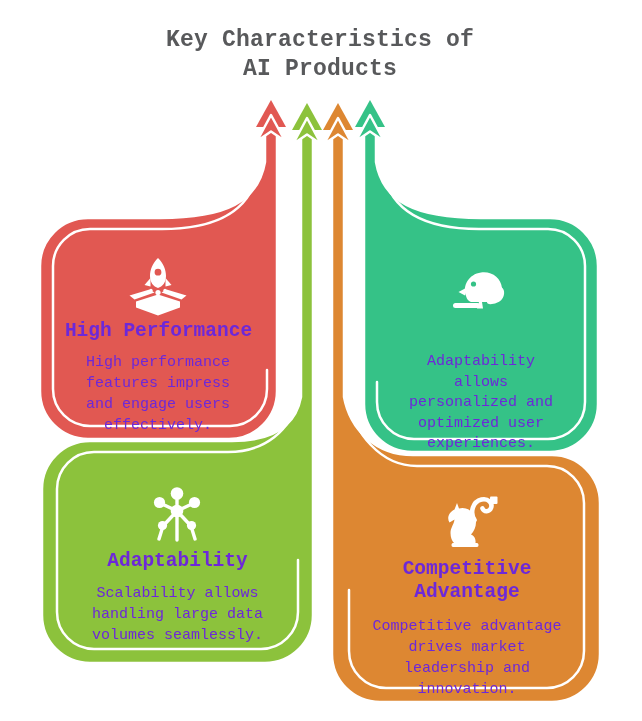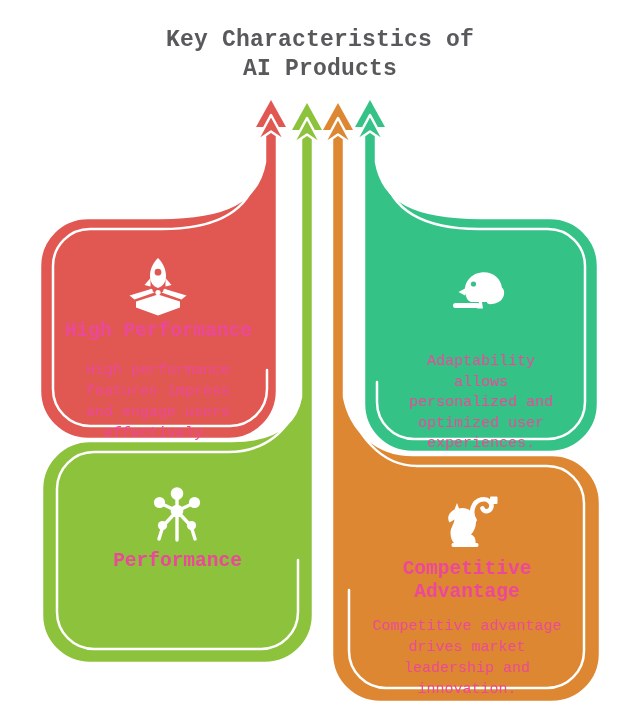--- a/index.html
+++ b/index.html
@@ -6,29 +6,29 @@
   .stage{
     position:relative;width:642px;height:721px;background:#ffffff;
     overflow:hidden;font-family:Liberation Mono, monospace;
   }
   .stage svg.scene{position:absolute;left:0;top:0;}
   .main-title{
     position:absolute;left:150px;top:26px;width:340px;
     text-align:center;font-size:23px;line-height:29px;font-weight:700;
     color:#58595B;letter-spacing:.2px;
   }
-  .overlay{position:absolute;color:#ec4899;text-align:center;}
+  .overlay{position:absolute;color:#6d28d9;text-align:center;}
   .icon-box{position:absolute;width:64px;height:64px;}
   .card-title{font-weight:700;font-size:19.5px;line-height:23px;}
   .card-desc{font-size:15px;line-height:21px;font-weight:400;}
 
   
   .i-hp{left:126px;top:255px;}
   .t-hp{left:38px;top:320px;width:241px;}
-  .d-hp{left:73px;top:360px;width:170px;}
+  .d-hp{left:73px;top:352px;width:170px;}
   
   .i-ad{left:449px;top:258px;}
   .t-ad{left:361px;top:325px;width:240px;}
   .d-ad{left:406px;top:352px;width:150px;line-height:20.5px;}
   
   .i-sc{left:145px;top:482px;}
   .t-sc{left:57px;top:550px;width:241px;}
   .d-sc{left:90px;top:583px;width:175px;}
   
   .i-ca{left:434px;top:490px;}
@@ -117,21 +117,22 @@
       <path d="M32 29 L32 12 M32 29 L15 21 M32 29 L49 21 M32 29 L18 44 M32 29 L46 44
                M32 29 L32 45 M18 44 L14 57 M46 44 L50 57 M32 45 L32 58" stroke="#ffffff" stroke-width="3.4" fill="none" stroke-linecap="round"></path>
       <circle cx="32" cy="11.5" r="6.3"></circle>
       <circle cx="14.5" cy="20.5" r="5.6"></circle>
       <circle cx="49.5" cy="20.5" r="5.6"></circle>
       <circle cx="32" cy="29" r="6.3"></circle>
       <circle cx="17.5" cy="43.5" r="4.6"></circle>
       <circle cx="46.5" cy="43.5" r="4.6"></circle>
     </svg>
   </div>
-  <div class="overlay card-title t-sc">Performance</div>
+  <div class="overlay card-title t-sc">Adaptability</div>
+  <div class="overlay card-desc d-sc">Scalability allows handling large data volumes seamlessly.</div>
 
   <div class="icon-box i-ca">
     <svg width="64" height="64" viewBox="0 0 64 64" fill="#ffffff">
       <path d="M19 57 L43 57 C45 57 45 53 43 53 L41.5 53 C42 48 40 46 37 44.5
                C41 40 43.5 33 41 27 C38.5 20.5 31.5 16.5 25 18.5 L23 13 L20.5 19.5
                C15 22 12.5 28 15.5 32.5 L20.5 29.5 C20 34.5 16.5 37.5 16.5 43
                C16.5 47.5 18 51 20 53 L19 53 C17 53 17 57 19 57 Z"></path>
       <path d="M40.5 30 C35.5 22 39 11.5 47.5 9.5 C54 8 59 13 57 18
                C55.4 22 50 22.3 48.5 18.5" fill="none" stroke="#ffffff" stroke-width="4.6" stroke-linecap="round"></path>
       <rect x="56" y="6.5" width="7.5" height="7.5" rx="1"></rect>

